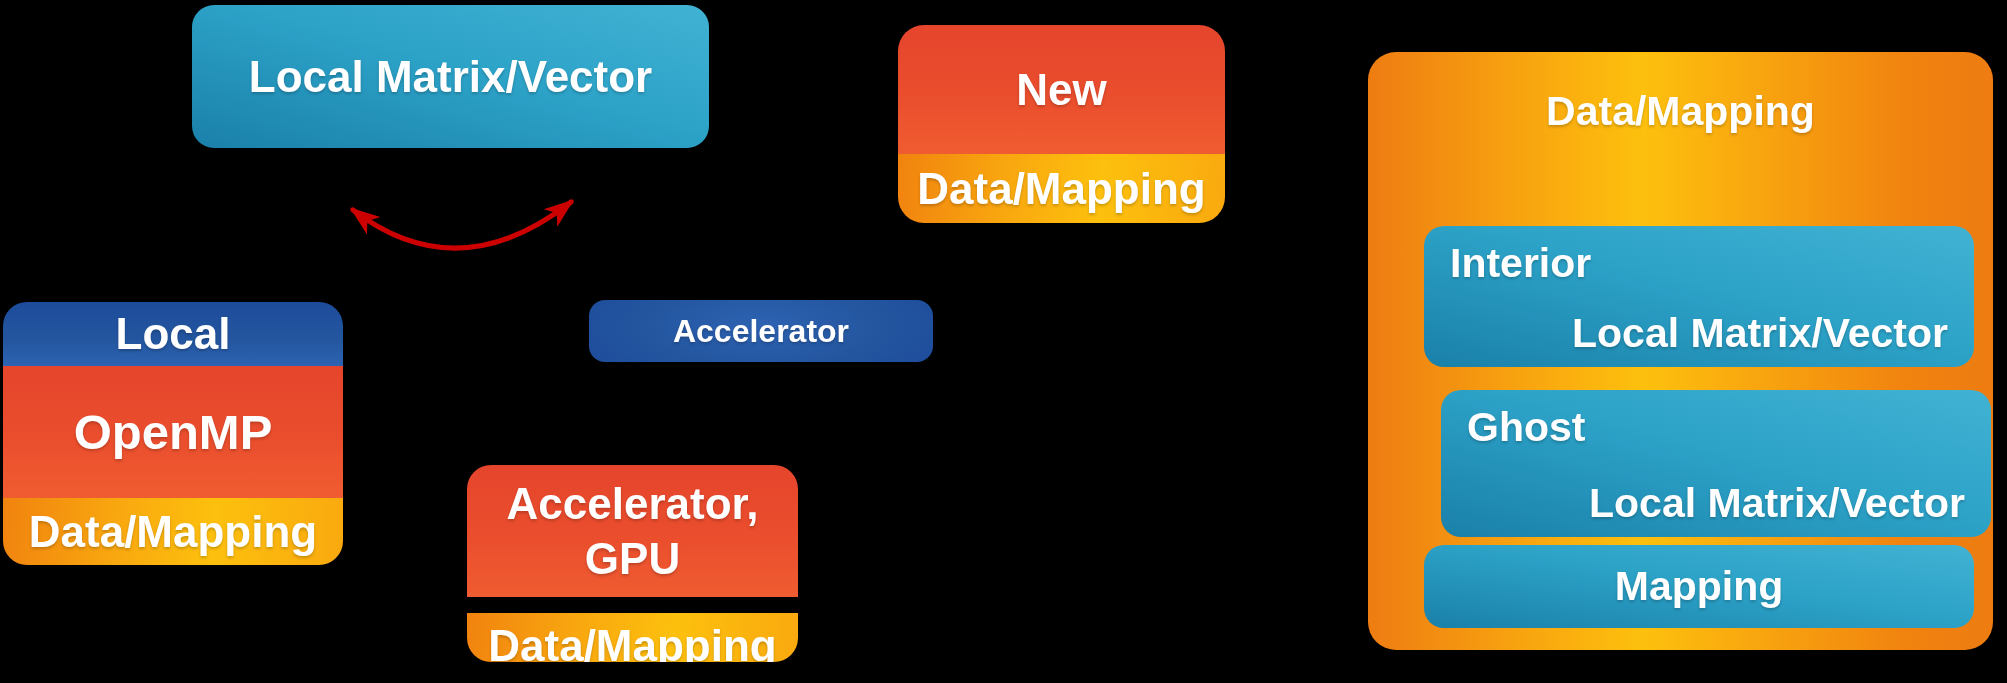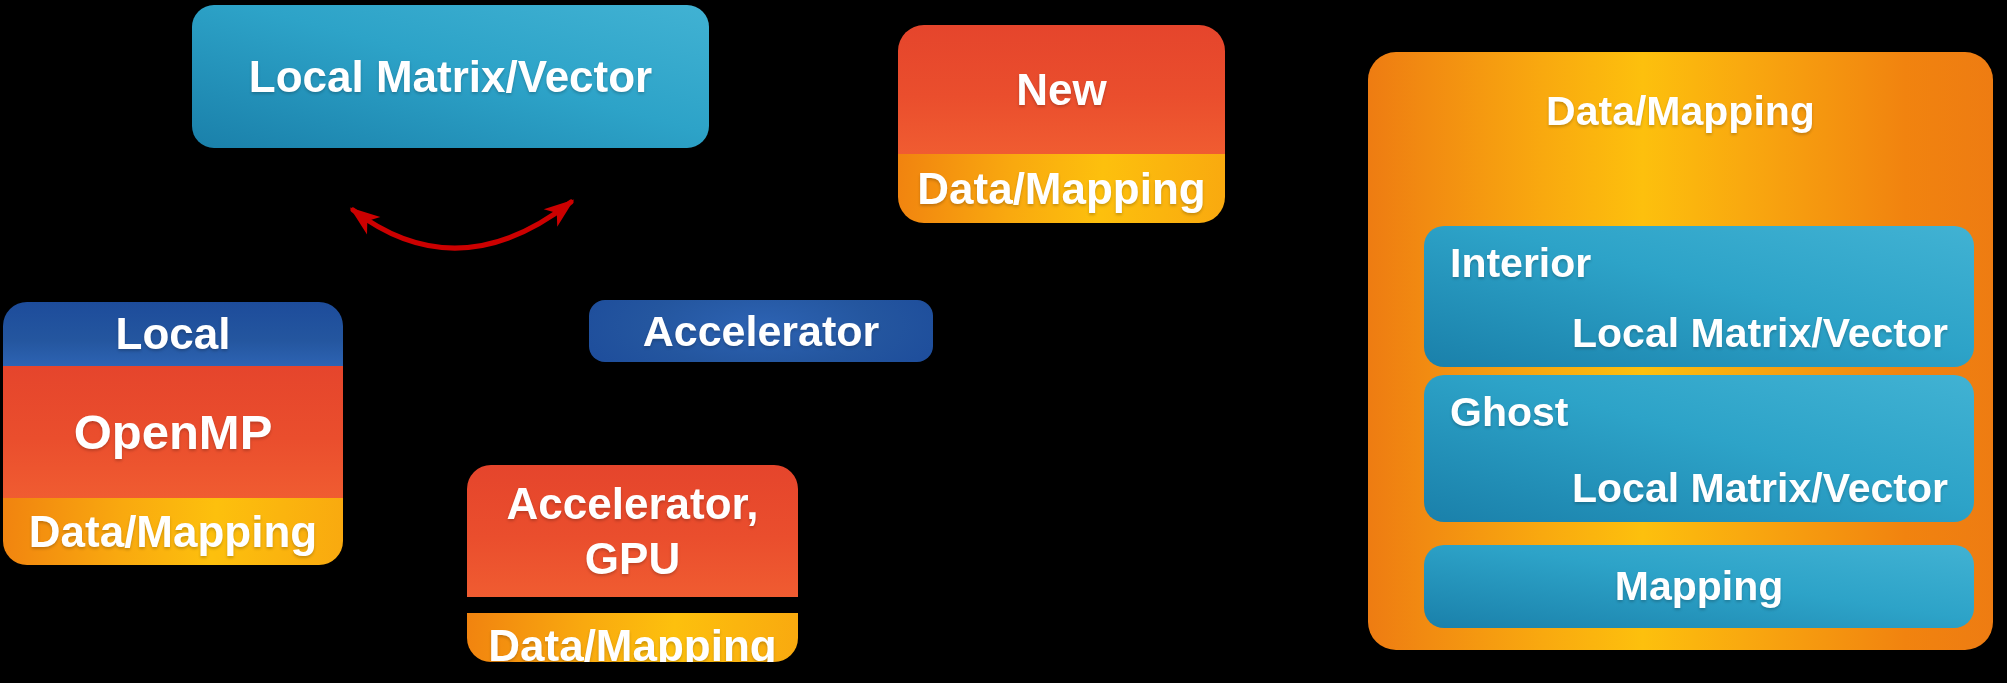--- a/index.html
+++ b/index.html
@@ -43,21 +43,21 @@
   .seg-orange{background:linear-gradient(95deg, var(--orange) 0%, var(--amber) 35%, var(--yellow) 62%, var(--amber) 100%);}
 
   .host-stack{left:3px; top:302px; width:340px; height:263px; border-radius:24px;}
   .host-stack .s1{height:64px; font-size:44px;}
   .host-stack .s2{height:132px; font-size:49px;}
   .host-stack .s3{height:67px; font-size:44px;}
 
   .accelerator-box{
     left:589px; top:300px; width:344px; height:62px; border-radius:16px;
     background:radial-gradient(ellipse 60% 120% at 50% 42%, var(--blue-light) 0%, var(--blue-mid) 55%, var(--blue-dark) 100%);
-    font-size:43px;
+    font-size:32px;
   }
 
   .accel-gpu-stack{left:467px; top:465px; width:331px; height:197px; border-radius:24px;gap:16px;}
   .accel-gpu-stack .s1{height:132px; font-size:44px; line-height:55px; flex-direction:column;}
   .accel-gpu-stack .s2{height:65px; font-size:44px;}
 
   .new-backend-stack{left:898px; top:25px; width:327px; height:198px; border-radius:26px;}
   .new-backend-stack .s1{height:129px; font-size:44px; line-height:54px; flex-direction:column;}
   .new-backend-stack .s2{height:69px; font-size:44px;}
 
@@ -69,21 +69,21 @@
   .group-title{
     position:absolute; left:0; top:36px; width:100%;
     text-align:center; font-size:41px;
   }
   .inner-box{
     position:absolute; left:56px; width:550px; border-radius:20px;
     background:linear-gradient(to bottom left, var(--teal-light) 0%, var(--teal-mid) 45%, var(--teal-dark) 100%);
     font-size:41px;
   }
   .inner-interior{top:150px; height:141px;margin-top:24px;}
-  .inner-ghost{top:323px; height:147px;}
+  .inner-ghost{top:338px; height:147px;margin-left:17px;}
   .inner-mapping{top:493px; height:83px; display:flex; align-items:center; justify-content:center;}
   .inner-title{position:absolute; left:26px; top:14px;}
   .inner-sub{position:absolute; right:26px; bottom:10px;}
 </style>
 </head>
 <body>
 
 <div class="stage">
 
   <div class="abs center lmv-box shadowed">

